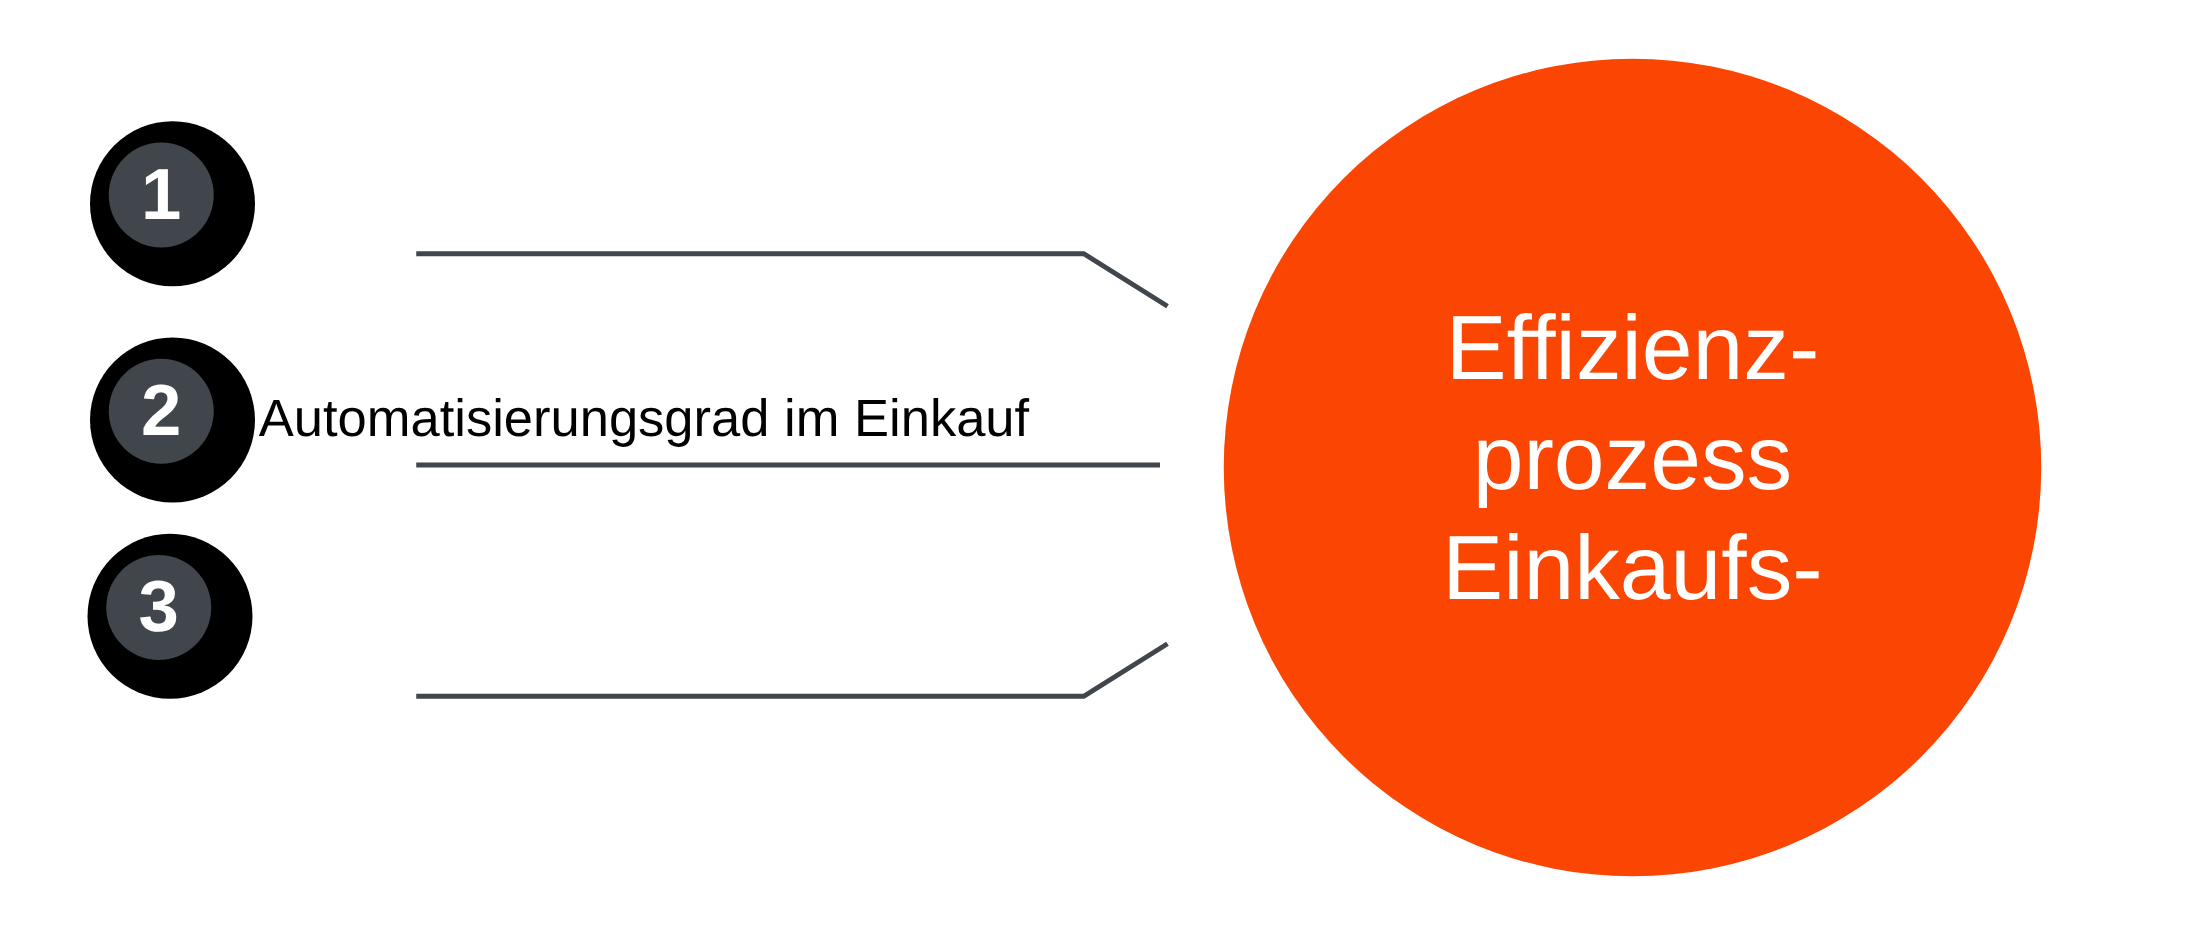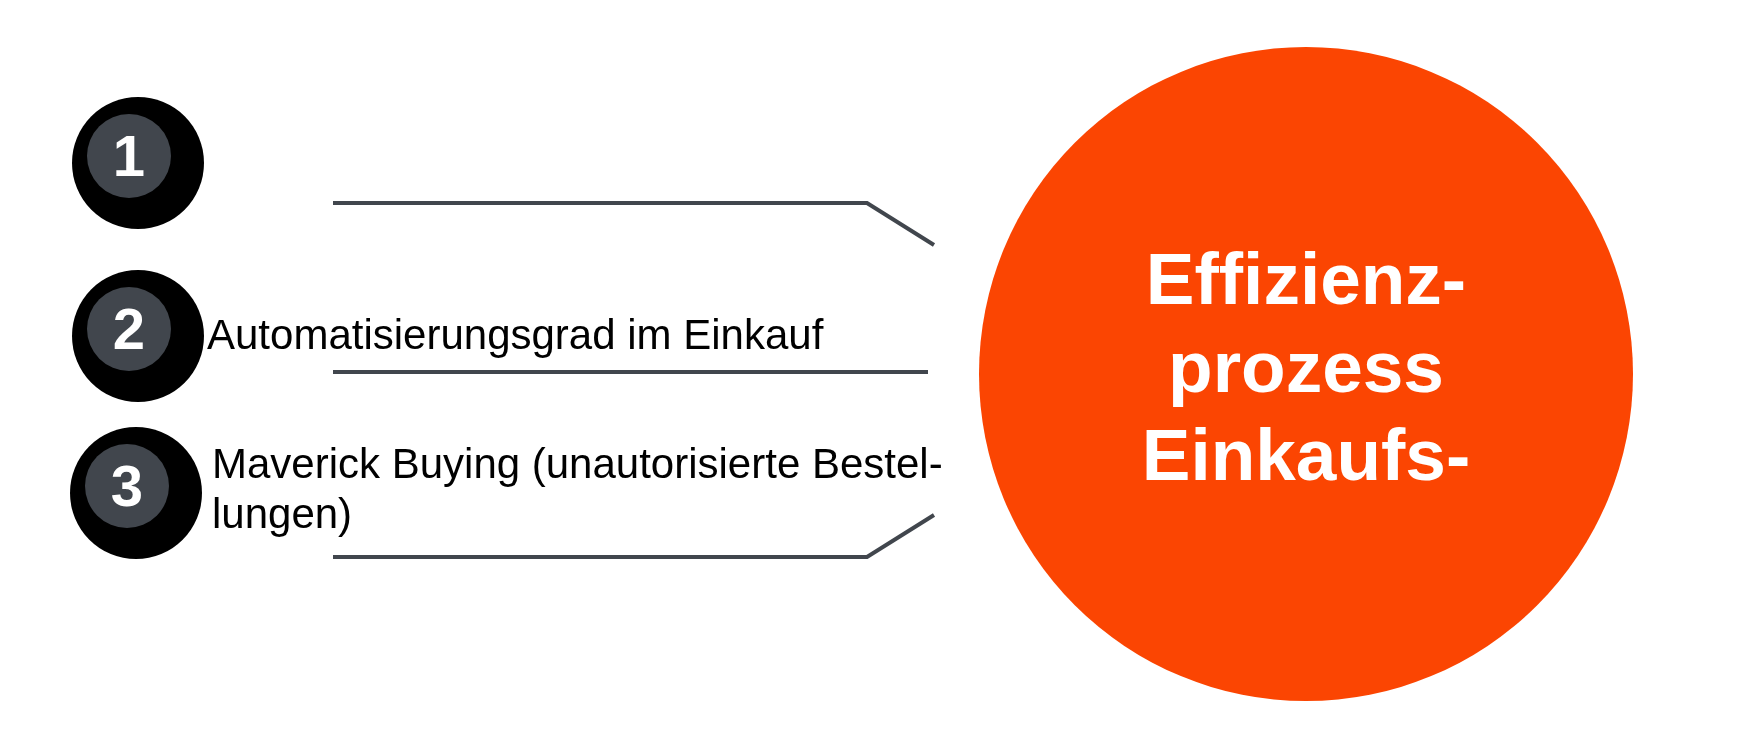--- a/index.html
+++ b/index.html
@@ -66,21 +66,21 @@
     height: 654px;
     border-radius: 50%;
     background: #fb4502;
     display: flex;
     align-items: center;
     justify-content: center;
   }
   .circle-text {
     color: #ffffff;
     font-size: 73px;
-    font-weight: bold;
+    font-weight: normal;
     line-height: 88px;
     text-align: center;
     margin-top: -14px;
   }
 </style>
 </head>
 <body>
 
 <div class="canvas">
 
@@ -103,24 +103,20 @@
   </div>
   <div class="label" style="left:207px; top:310px">
     <div>Automatisierungsgrad im Einkauf</div>
   </div>
 
   <div class="badge" style="left:70px; top:427px">
     <div class="badge-inner">
       <span class="badge-num">3</span>
     </div>
   </div>
-  <div class="label" style="left:212px; top:439px">
-    <div>Maverick Buying (unautorisierte Bestel-</div>
-    <div>lungen)</div>
-  </div>
 
   <div class="big-circle">
     <div class="circle-text">
       <div>Effizienz-</div>
       <div>prozess</div>
       <div>Einkaufs-</div>
     </div>
   </div>
 
 </div>

